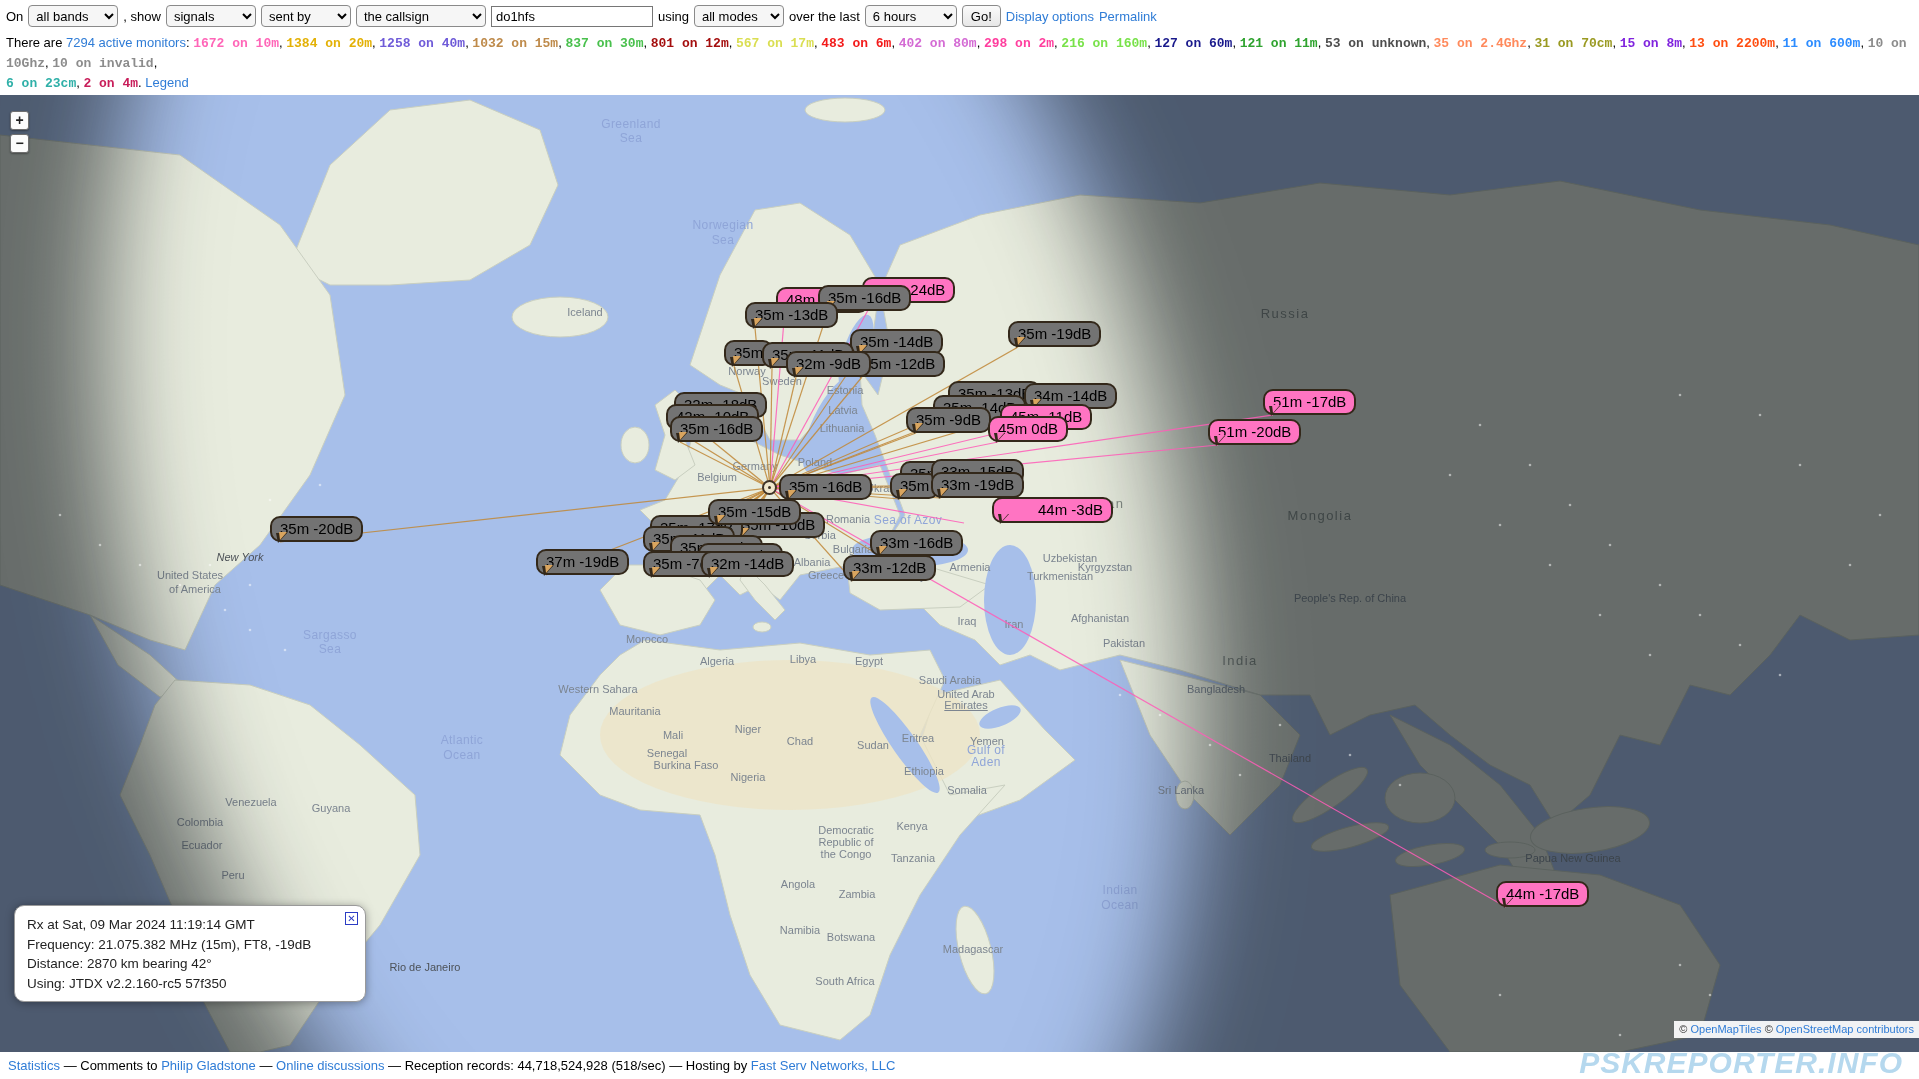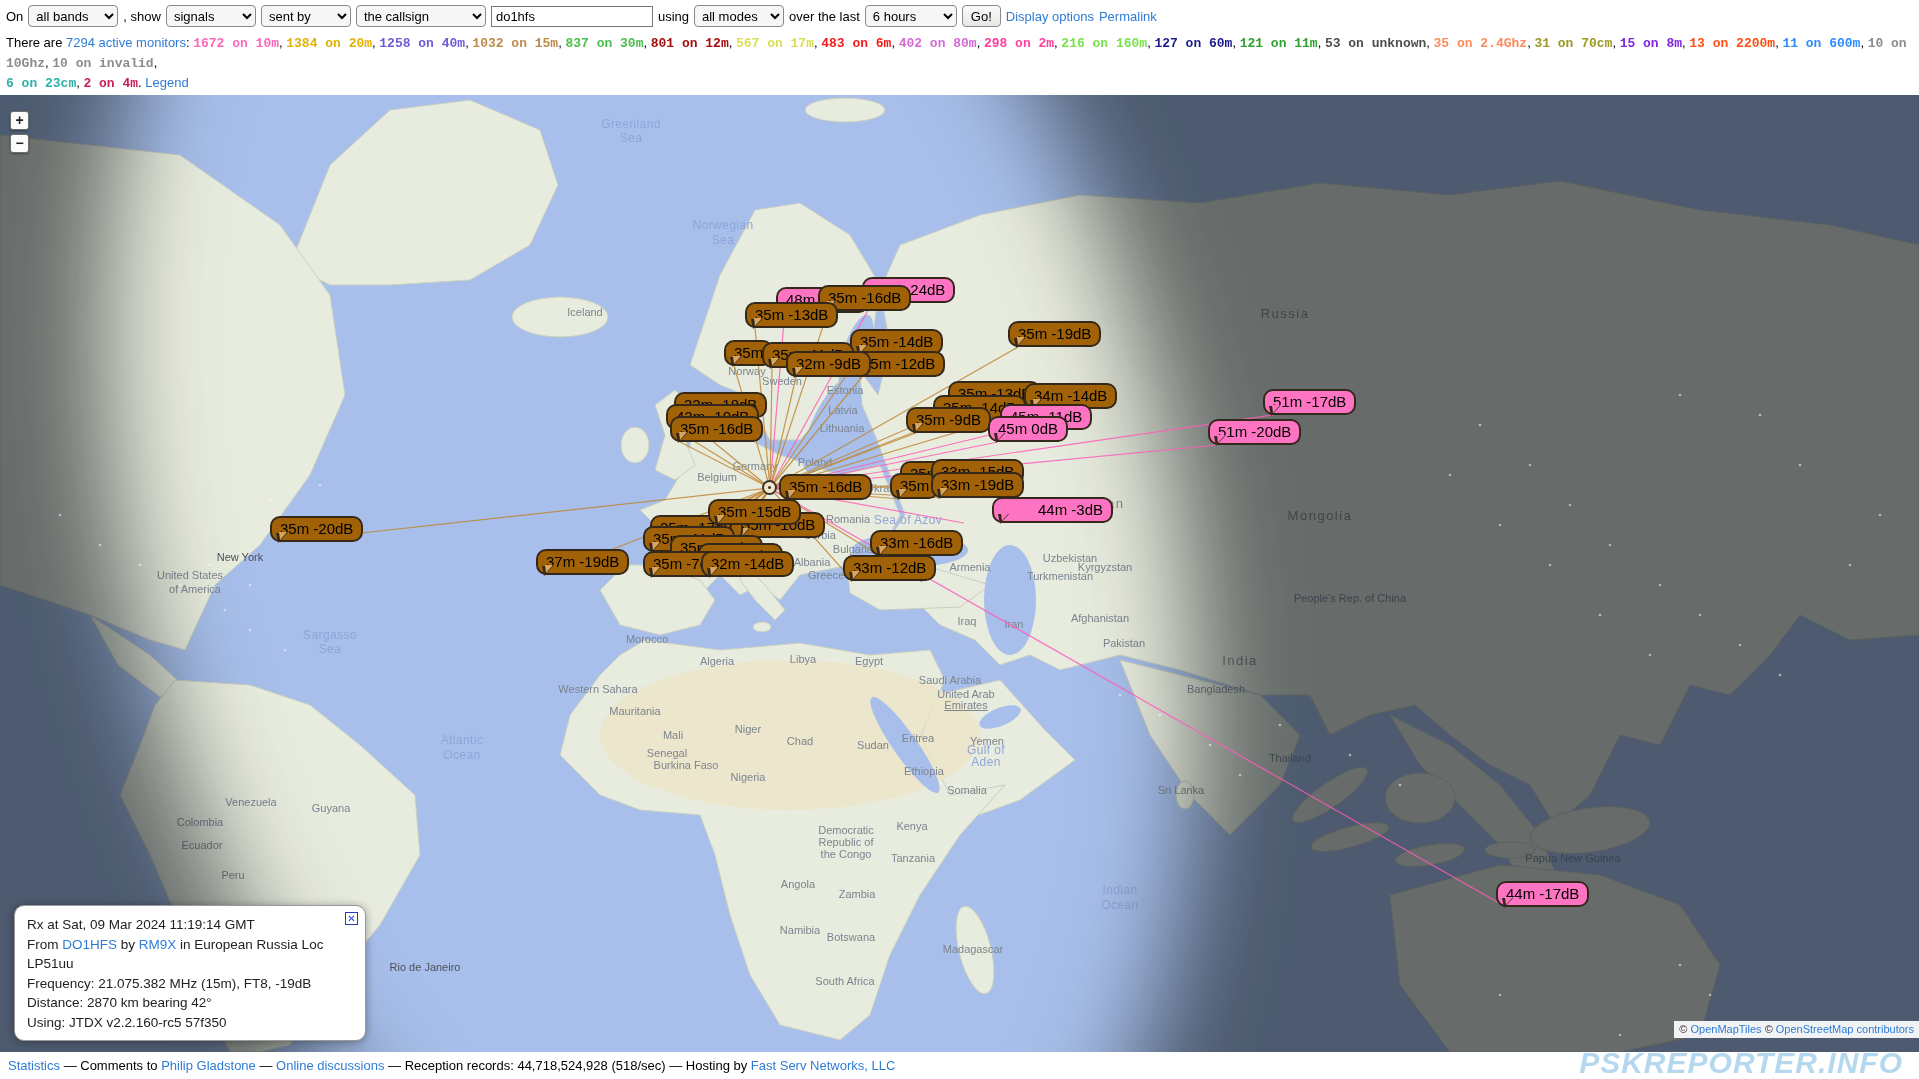--- a/index.html
+++ b/index.html
@@ -27,21 +27,21 @@
   .glabel.country { color:#7C8590; font-size:11px; }
   .glabel.big { color:#848B85; font-size:13px; letter-spacing:1.5px; }
   .glabel.city { color:#4d5258; font-size:11px; }
   
   .balloon { position:absolute; font-size:15px; color:#000; padding:1px 8px 2px 8px;
      border:2px solid #33281A; border-radius:10px; white-space:nowrap; line-height:19px; cursor:pointer; }
   .balloon::before { content:""; position:absolute; left:4px; bottom:-10px; width:0; height:0;
      border:7px solid transparent; border-top:10px solid #33281A; border-left-width:2px; border-right-width:9px; }
   .balloon::after { content:""; position:absolute; left:7px; bottom:-5px; width:0; height:0;
      border:5px solid transparent; border-top:8px solid #D9A55F; border-left-width:1px; border-right-width:7px; }
-  .balloon.tan  { background:#a16207; }
+  .balloon.tan  { background:#737373; }
   .balloon.pink { background:#FF74C2; }
   .balloon.pink::after { border-top-color:#FF74C2; }
   
   #txmarker { position:absolute; width:15px; height:15px; border:2px solid #3E3categ226; border:2px solid #3E3226;
      border-radius:50%; background:#EFE6CC; }
   #txmarker::after { content:""; position:absolute; left:4px; top:4px; width:3px; height:3px;
      border-radius:50%; background:#3E3226; }
   
   #zoomctl { position:absolute; left:10px; top:16px; z-index:20; }
   .zbtn { width:19px; height:19px; background:#fcfcfc; border:1px solid #6e6e6e; border-radius:3px;
@@ -225,21 +225,21 @@
       <span class="glabel country" style="left: 748px; top: 682px;">Nigeria</span>
       <span class="glabel country" style="left: 686px; top: 670px;">Burkina Faso</span>
       <span class="glabel country" style="left: 667px; top: 658px;">Senegal</span>
       <span class="glabel country" style="left: 251px; top: 707px;">Venezuela</span>
       <span class="glabel country" style="left: 331px; top: 713px;">Guyana</span>
       <span class="glabel country" style="left: 200px; top: 727px;">Colombia</span>
       <span class="glabel country" style="left: 202px; top: 750px;">Ecuador</span>
       <span class="glabel country" style="left: 233px; top: 780px;">Peru</span>
       <span class="glabel country" style="left: 190px; top: 480px;">United States</span>
       <span class="glabel country" style="left: 195px; top: 494px;">of America</span>
-      <span class="glabel city" style="left: 240px; top: 462px;">New York</span>
+      <span class="glabel city" style="left: 240px; top: 462px; font-style: italic;">New York</span>
       <span class="glabel city" style="left: 425px; top: 872px;">Rio de Janeiro</span>
       <span class="glabel country" style="left: 1573px; top: 763px;">Papua New Guinea</span>
       <span class="glabel country" style="left: 1181px; top: 695px;">Sri Lanka</span>
       <span class="glabel country" style="left: 1216px; top: 594px;">Bangladesh</span>
       <span class="glabel country" style="left: 1290px; top: 663px;">Thailand</span>
     </div>
 
   <svg class="layer" width="1919" height="957" viewBox="0 0 1919 957">
     <defs>
       <filter id="soft" x="-40%" y="-40%" width="180%" height="180%">
@@ -387,21 +387,20 @@
   <div id="zoomctl">
     <div class="zbtn">+</div>
     <div class="zbtn">−</div>
   </div>
 
   <div id="attrib">© <a class="lnk">OpenMapTiles</a> © <a class="lnk">OpenStreetMap contributors</a></div>
 
   <div id="popup">
     <div id="popup-close">✕</div>
     <div>Rx at Sat, 09 Mar 2024 11:19:14 GMT</div>
-    <div><span>From </span><a class="lnk">DO1HFS</a><span> by </span><a class="lnk">RM9X</a><span> in European Russia Loc LP51uu</span></div>
     <div>Frequency: 21.075.382 MHz (15m), FT8, -19dB</div>
     <div>Distance: 2870 km bearing 42°</div>
     <div>Using: JTDX v2.2.160-rc5 57f350</div>
   </div>
 </div>
 
 <div id="footer">
   <div id="footer-text"><a class="lnk">Statistics</a><span> — Comments to </span><a class="lnk">Philip Gladstone</a><span> — </span><a class="lnk">Online discussions</a><span> — Reception records: 44,718,524,928 (518/sec) — Hosting by </span><a class="lnk">Fast Serv Networks, LLC</a></div>
 </div>
 <div id="watermark">PSKREPORTER.INFO</div>

